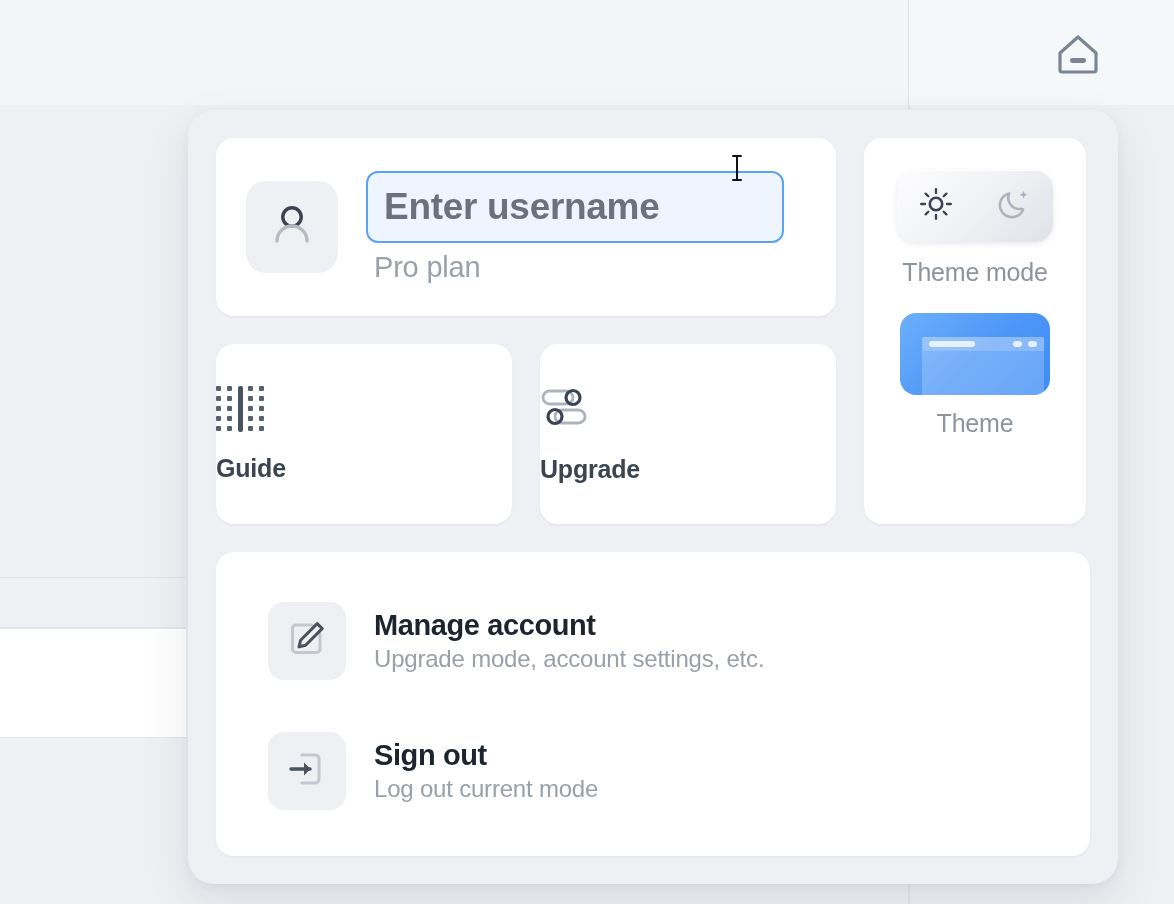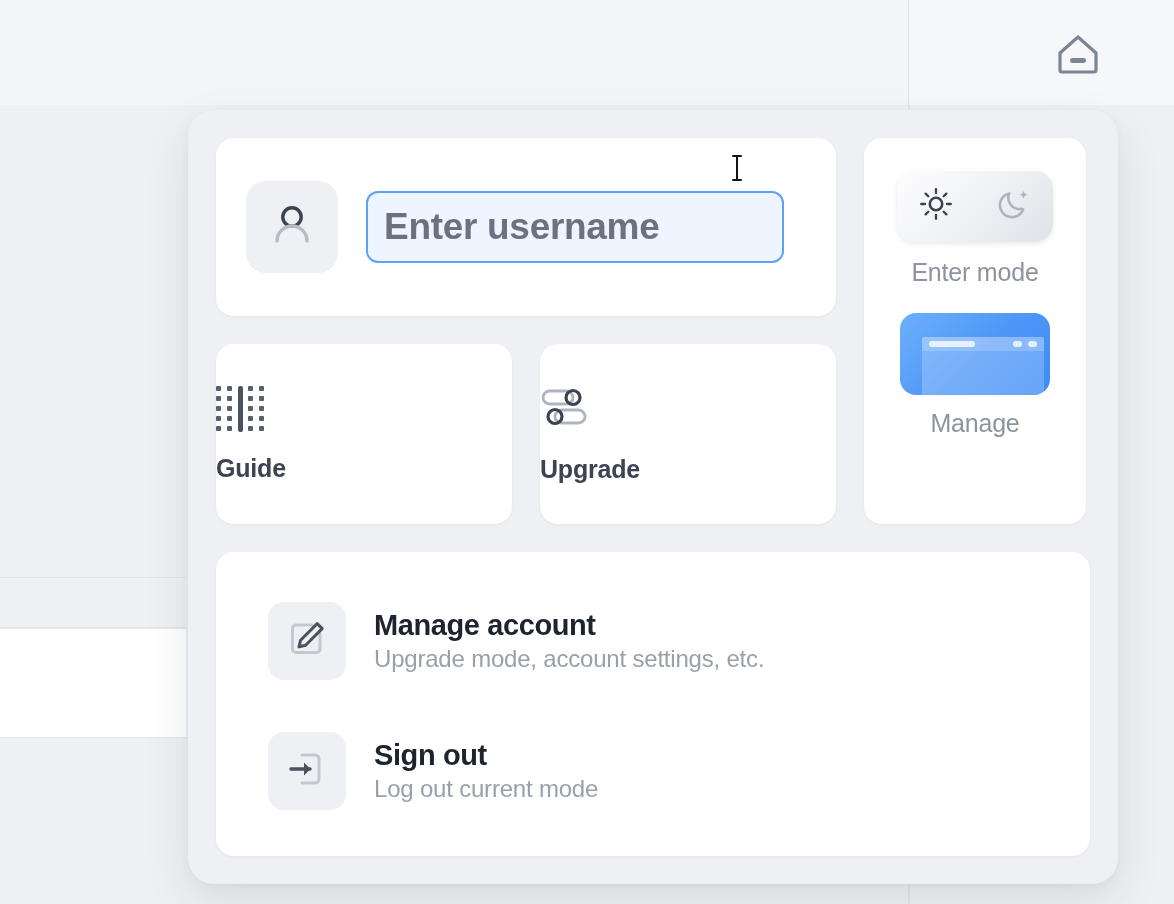--- a/index.html
+++ b/index.html
@@ -307,20 +307,21 @@
             <span>
               <svg width="54" height="54" viewBox="0 0 54 54" fill="none">
                 <circle cx="27" cy="19" r="9.2" stroke="#3b4352" stroke-width="3.4" fill="none"></circle>
                 <path d="M12 43 a15 15 0 0 1 30 0" stroke="#b7bcc4" stroke-width="3.4" fill="none" stroke-linecap="round"></path>
               </svg>
             </span>
           </div>
 
           <div class="identity-fields">
             <input class="username-input" type="text" placeholder="Enter username" style="">
+            <div class="plan-label">Pro plan</div>
           </div>
         </div>
 
         <div class="quick-row">
 
           <div class="card quick-card">
             <span class="guide-ico">
               <span class="bar"></span>
               <span class="dot" style="left:0px;  top:0px;"></span>
               <span class="dot" style="left:0px;  top:10px;"></span>
@@ -380,35 +381,35 @@
             </svg>
           </span>
           <span>
             <svg width="36" height="36" viewBox="0 0 36 36" fill="none">
               <path d="M25.5 22.8 A11.2 11.2 0 0 1 13.2 7.4 a12 12 0 1 0 13.9 16.1 z" stroke="#aeb4be" stroke-width="2.6" fill="none" stroke-linejoin="round"></path>
               <path d="M27.5 5 l1.2 2.6 l2.6 1.2 l-2.6 1.2 l-1.2 2.6 l-1.2 -2.6 l-2.6 -1.2 l2.6 -1.2 z" fill="#aeb4be"></path>
             </svg>
           </span>
         </div>
 
-        <div class="mode-caption">Enter mode</div>
+        <div class="mode-caption">Theme mode</div>
 
         <div class="theme-thumb">
           <div class="thumb-window">
             <div class="thumb-bar">
               <div class="thumb-url"></div>
               <div class="thumb-dots">
                 <div class="thumb-dot"></div>
                 <div class="thumb-dot"></div>
               </div>
             </div>
           </div>
         </div>
 
-        <div class="theme-caption">Manage</div>
+        <div class="theme-caption">Theme</div>
       </div>
 
     </div>
 
     <div class="card account-card">
 
       <div class="acct-item">
         <div class="acct-tile">
           <span>
             <svg width="42" height="42" viewBox="0 0 42 42" fill="none">

